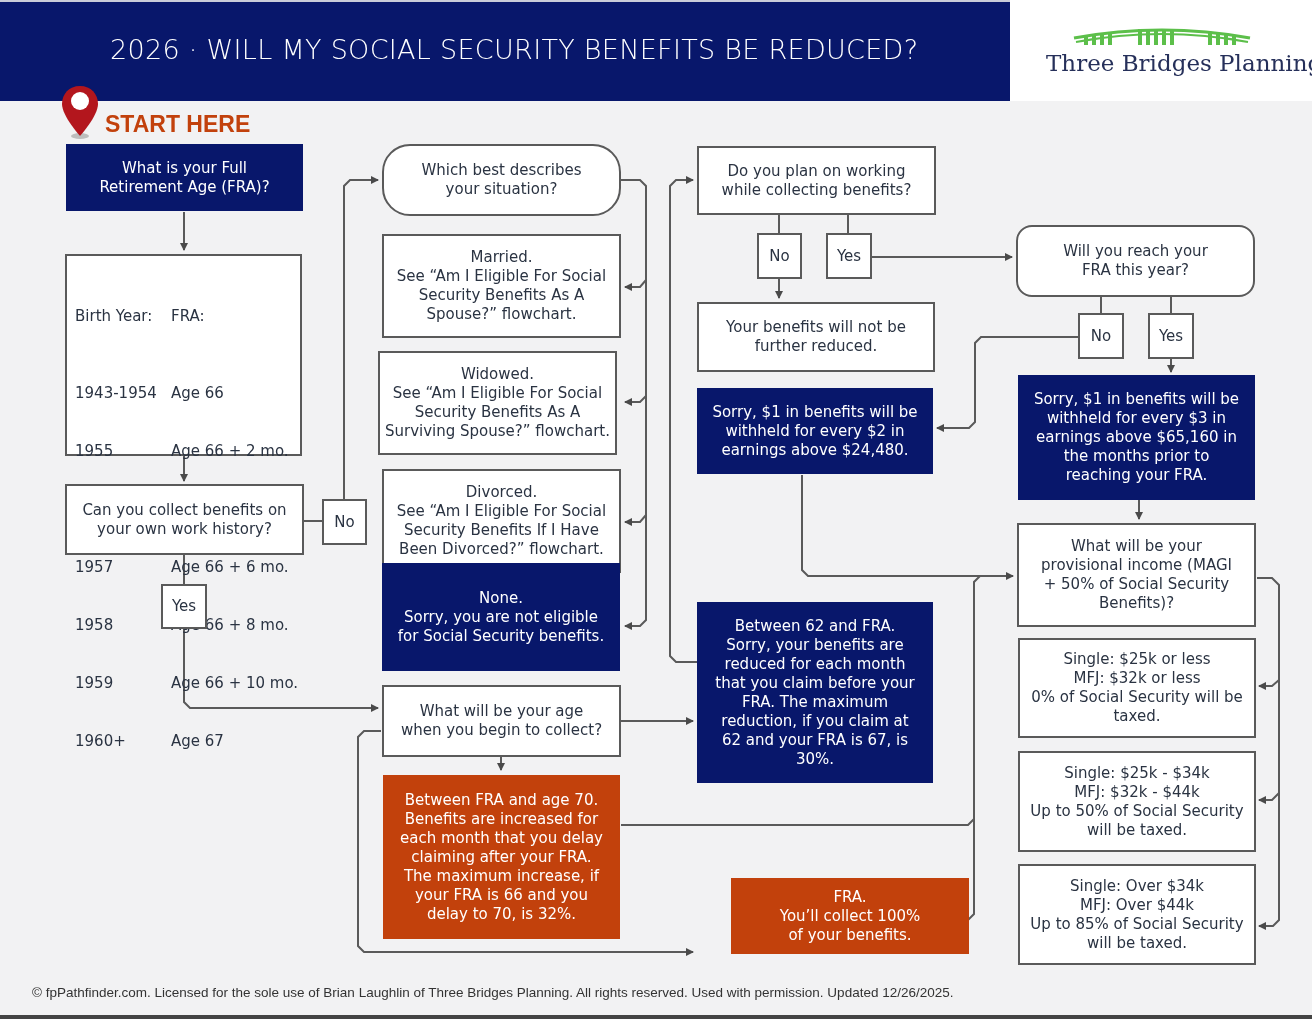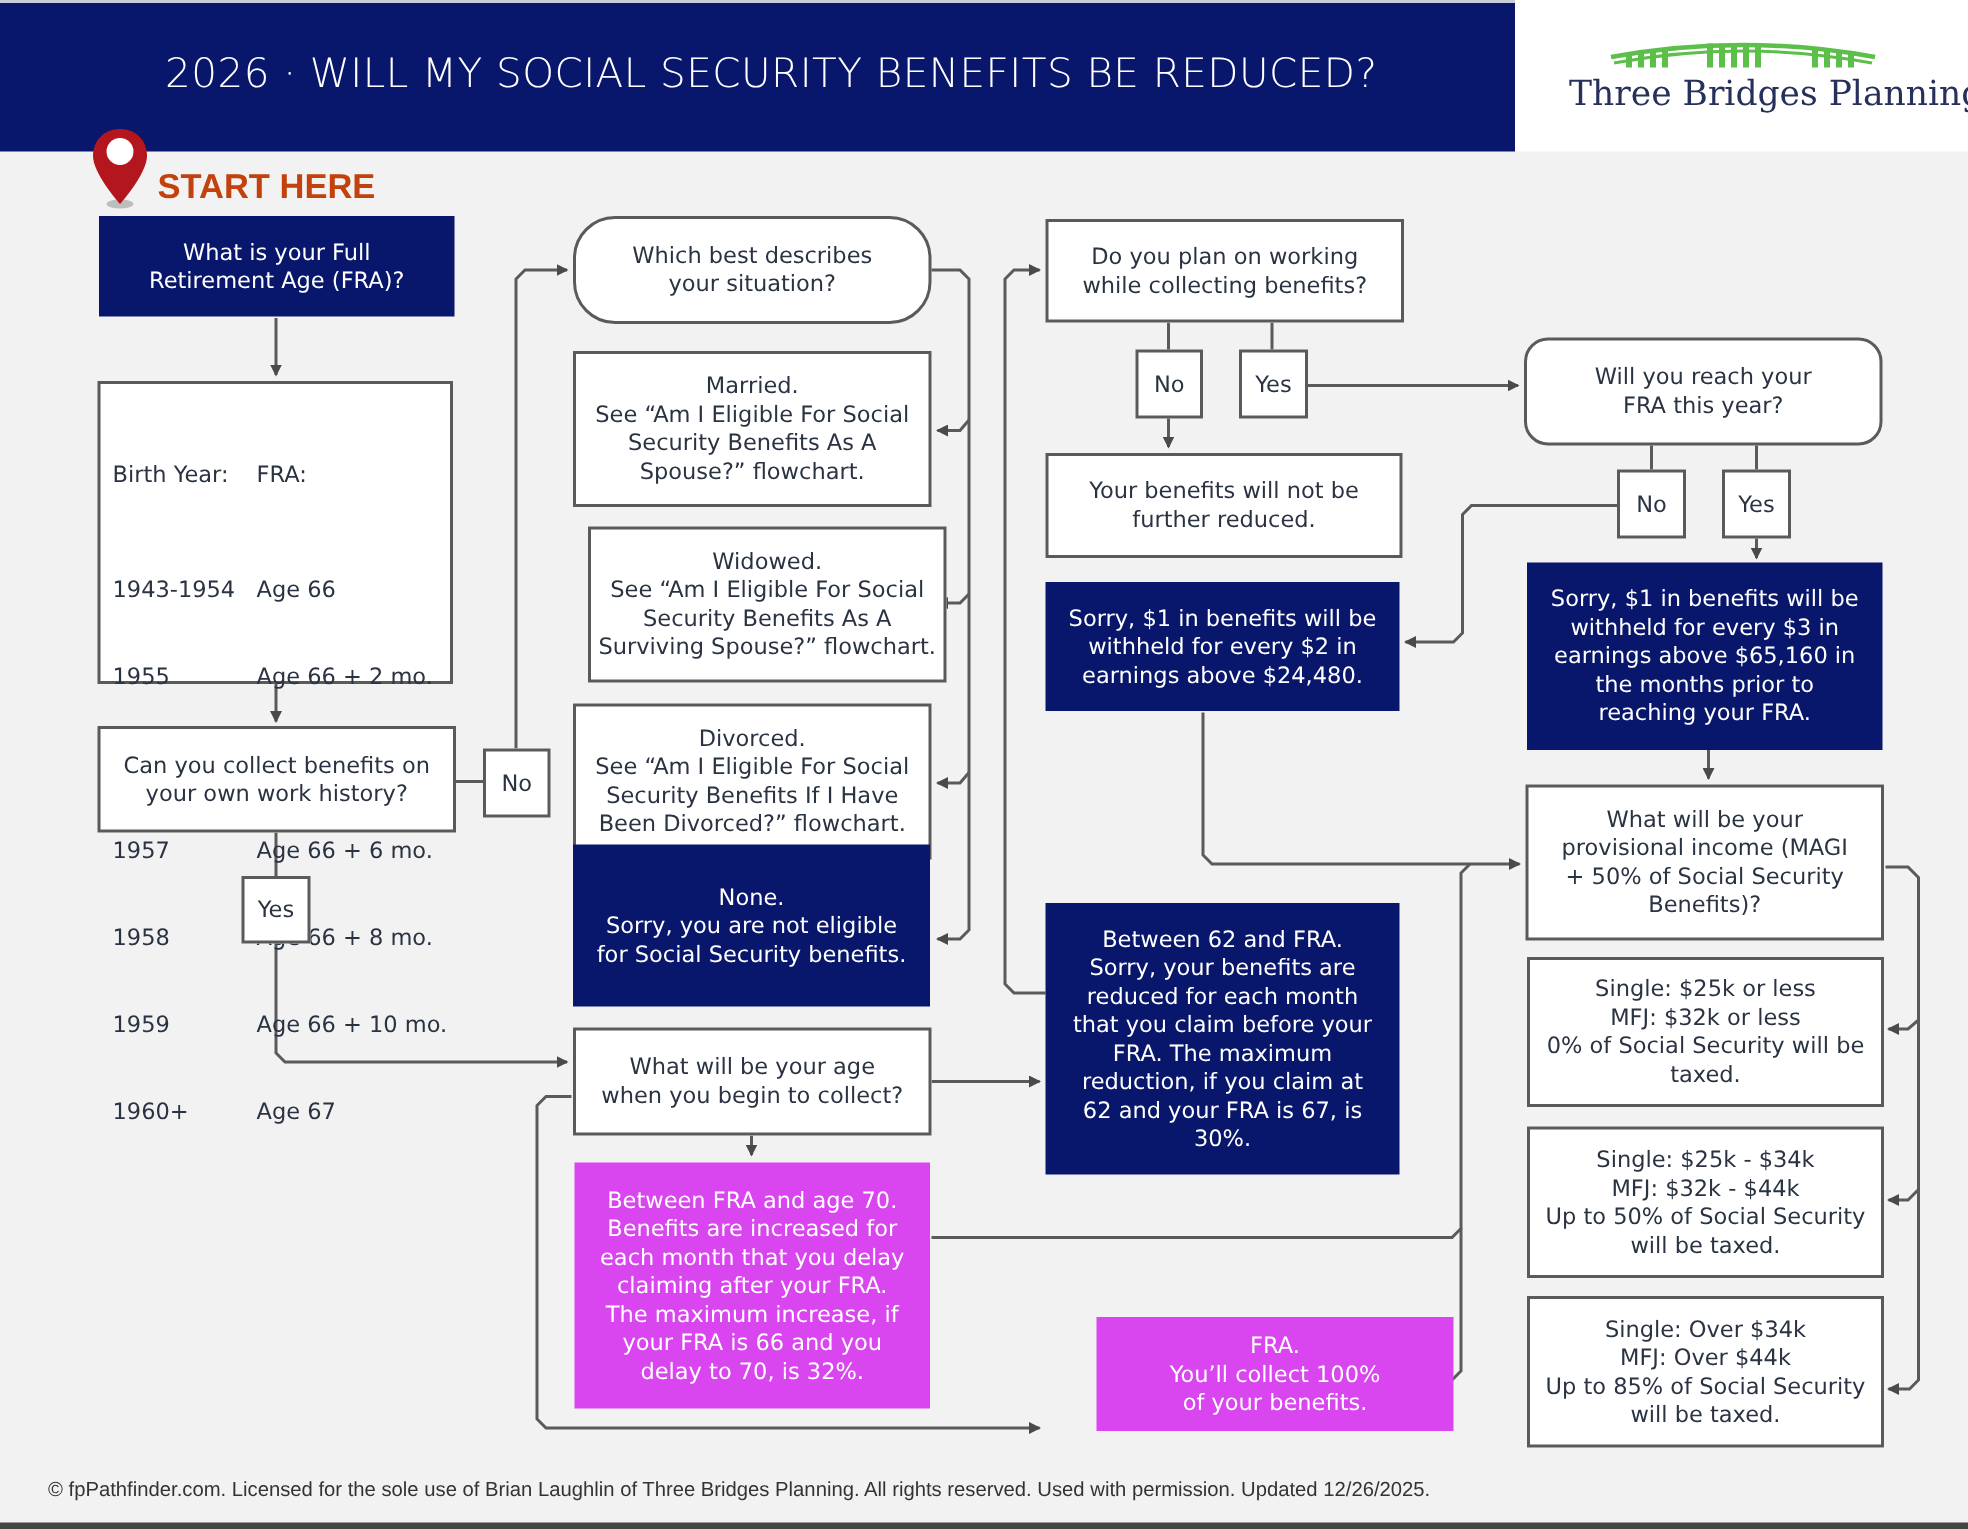--- a/index.html
+++ b/index.html
@@ -45,21 +45,21 @@
 
   .box {
     position: absolute; box-sizing: border-box;
     display: flex; align-items: center; justify-content: center;
     text-align: center; font-size: 15px; line-height: 19px;
     font-family: "DejaVu Sans", sans-serif;
     white-space: pre-line;
   }
   .box.white { background: #ffffff; border: 2px solid #5a5a5a; color: #2a3342; }
   .box.navy { background: #08176b; color: #ffffff; }
-  .box.green { background: #d946ef; color: #ffffff; }
+  .box.green { background: #c2410c; color: #ffffff; }
 
   .fra-table {
     position: absolute; left: 65px; top: 254px; width: 237px; height: 202px;
     background: #fff; border: 2px solid #5a5a5a; box-sizing: border-box;
     font-size: 15px; line-height: 19px; padding: 12px 0 0 8px;
   }
   .fra-row { display: flex; margin-top: 39px; }
   .fra-row .c1 { width: 96px; }
   .fra-gap { height: 19px; }
 
@@ -212,21 +212,21 @@
 your own work history?</div>
 <div class="box white" style="left:322px;top:499px;width:45px;height:46px;">No</div>
 <div class="box white" style="left:161px;top:584px;width:46px;height:45px;">Yes</div>
 
 <div class="box white" style="left:382px;top:144px;width:239px;height:72px;border-radius:28px;">Which best describes
 your situation?</div>
 <div class="box white" style="left:382px;top:234px;width:239px;height:104px;">Married.
 See “Am I Eligible For Social
 Security Benefits As A
 Spouse?” flowchart.</div>
-<div class="box white" style="left:392px;top:351px;width:239px;height:104px;">Widowed.
+<div class="box white" style="left:378px;top:351px;width:239px;height:104px;">Widowed.
 See “Am I Eligible For Social
 Security Benefits As A
 Surviving Spouse?” flowchart.</div>
 <div class="box white" style="left:382px;top:469px;width:239px;height:104px;">Divorced.
 See “Am I Eligible For Social
 Security Benefits If I Have
 Been Divorced?” flowchart.</div>
 <div class="box navy" style="left:382px;top:563px;width:238px;height:108px;">None.
 Sorry, you are not eligible
 for Social Security benefits.</div>

